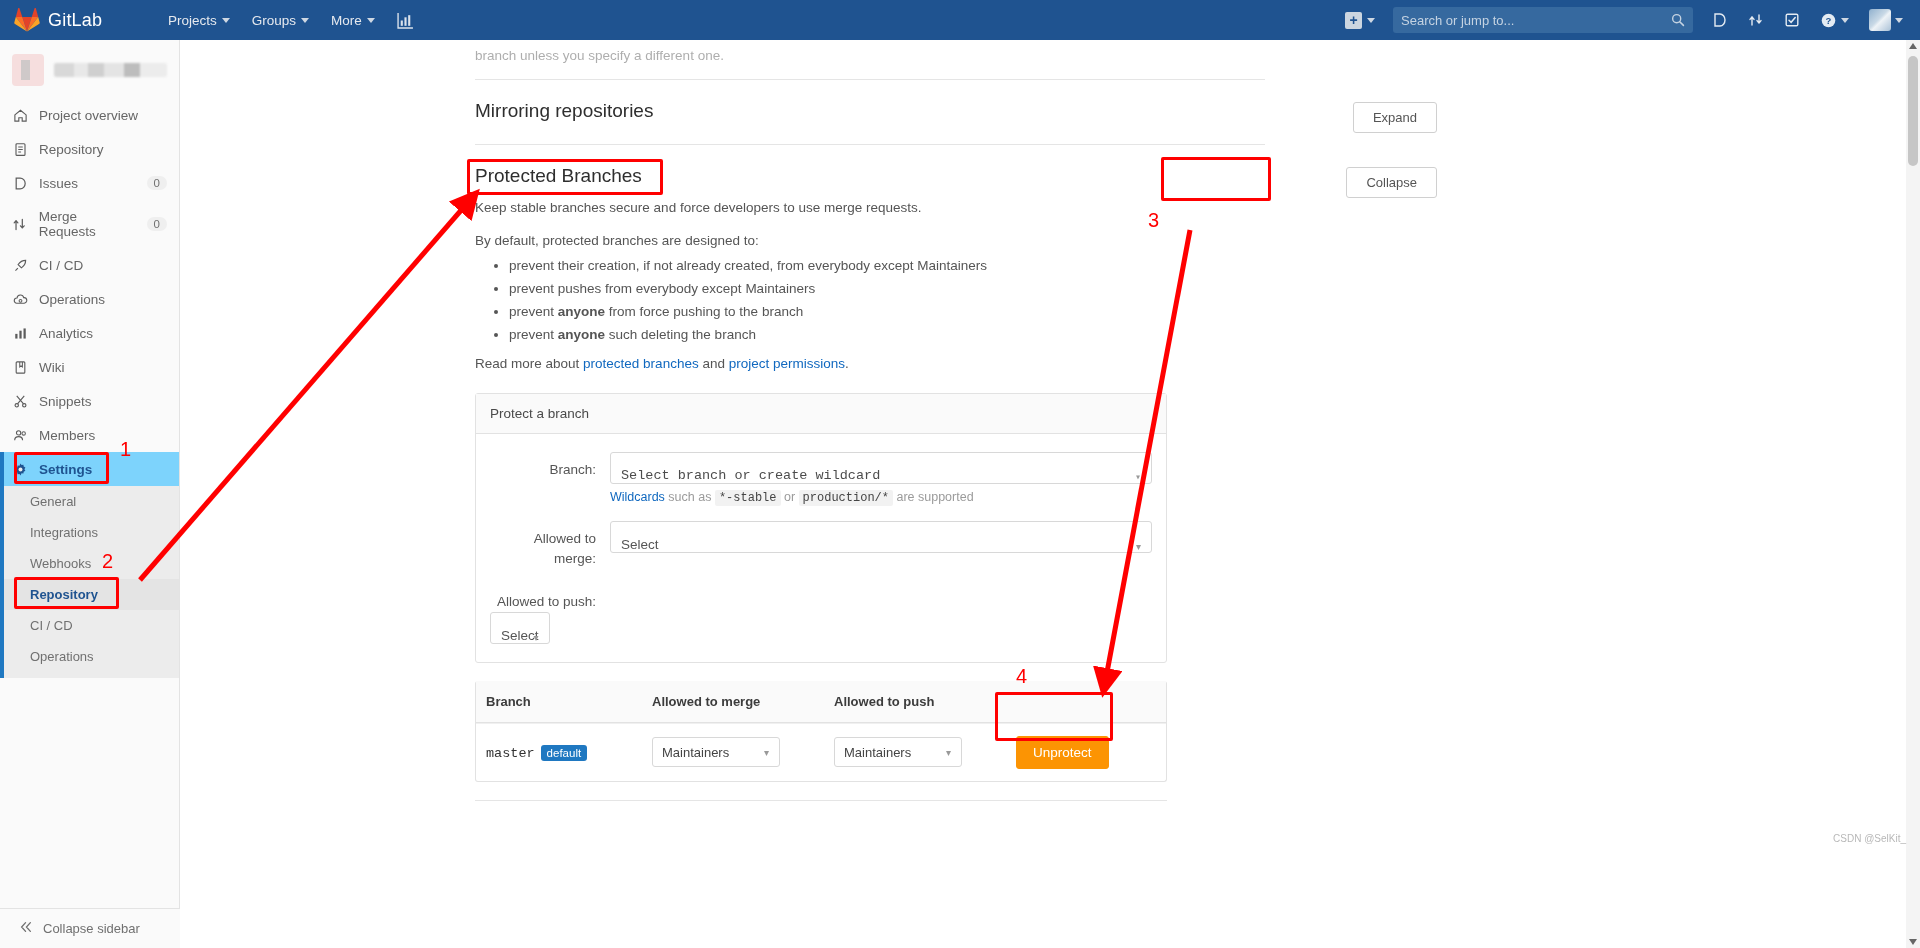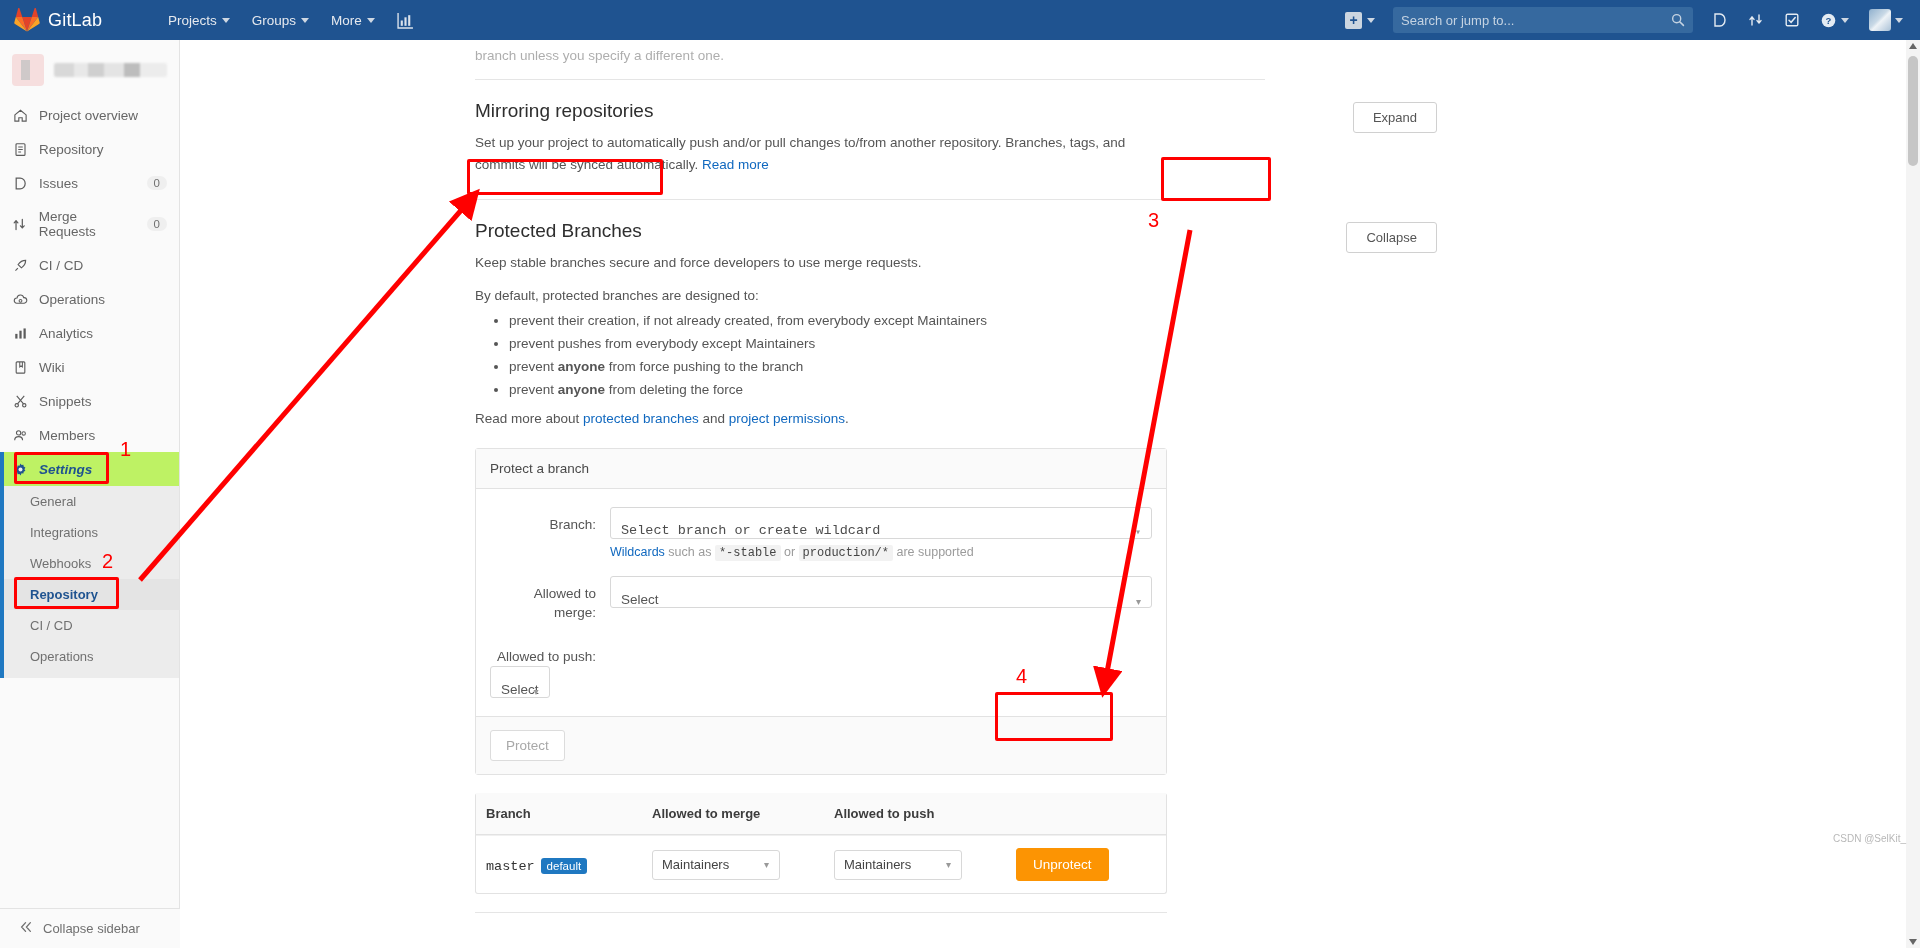--- a/index.html
+++ b/index.html
@@ -60,21 +60,21 @@
   .nav-list { list-style:none; }
   .nav-row {
     display:flex; align-items:center; gap:11px; padding:9px 12px; color:#666; font-size:13.5px;
     position:relative;
   }
   .nav-row .ico { width:16px;height:16px;display:flex;align-items:center;justify-content:center;color:#5c5c5c; }
   .nav-row .cnt {
     margin-left:auto; background:#efefef; color:#707070; font-size:11.5px;
     border-radius:8px; padding:1px 7px;
   }
-  .nav-row.active { background:#bef264; color:#1f5390; font-weight:600;font-style:italic; }
+  .nav-row.active { background:#7dd3fc; color:#1f5390; font-weight:600; }
   .nav-row.active::before{content:"";position:absolute;left:0;top:0;bottom:0;width:4px;background:#1f78c1;}
   .sub-list { background:#ececec; list-style:none; padding-bottom:6px; position:relative; }
   .sub-list::before{content:"";position:absolute;left:0;top:0;bottom:0;width:4px;background:#1f78c1;}
   .sub-row { padding:8px 12px 8px 30px; font-size:13px; color:#707070; }
   .sub-row.active { color:#1f5390; font-weight:600; background:#e4e4e4; }
   .collapse-bar {
     position:absolute;bottom:0;left:0;width:180px;height:40px;border-top:1px solid #e3e3e3;
     display:flex;align-items:center;gap:10px;padding-left:19px;color:#707070;font-size:13px;background:#fafafa;
   }
 
@@ -373,37 +373,34 @@
   </div>
 
   <div class="main">
     <div class="content">
 
       <div class="faded-line">branch unless you specify a different one.</div>
       <div class="hr"></div>
 
       <div class="sec">
         <div class="sec-title">Mirroring repositories</div>
-        <div class="sec-desc">
-          <span>Set up your project to automatically push and/or pull changes to/from another repository. Branches, tags, and commits will be synced automatically. </span><a class="lnk" href="#">Read more</a>
-        </div>
         <button class="btn-expand">Expand</button>
       </div>
 
       <div class="hr" style="margin:22px 0 20px 0;"></div>
 
       <div class="sec">
         <div class="sec-title" style="display:inline-block;">Protected Branches</div>
         <div class="sec-desc">Keep stable branches secure and force developers to use merge requests.</div>
         <div class="para">By default, protected branches are designed to:</div>
         <ul class="blist">
           <li><span>prevent their creation, if not already created, from everybody except Maintainers</span></li>
           <li><span>prevent pushes from everybody except Maintainers</span></li>
           <li><span>prevent </span><b>anyone</b><span> from force pushing to the branch</span></li>
-          <li><span>prevent </span><b>anyone</b><span> from deleting the force</span></li>
+          <li><span>prevent </span><b>anyone</b><span> such deleting the branch</span></li>
         </ul>
         <div class="readmore">
           <span>Read more about </span><a class="lnk" href="#">protected branches</a><span> and </span><a class="lnk" href="#">project permissions</a><span>.</span>
         </div>
         <button class="btn-expand" style="top:2px;">Collapse</button>
       </div>
 
       <div class="card">
         <div class="card-head">Protect a branch</div>
         <div class="card-body">
@@ -431,23 +428,20 @@
           <div class="frow" style="margin-bottom:4px;flex-direction:column;">
             <div class="flabel">Allowed to push:</div>
             <div class="fctrl">
               <div class="selectbox">
                 <span>Select</span>
                 <span class="sel-caret">▾</span>
               </div>
             </div>
           </div>
         </div>
-        <div class="card-foot">
-          <button class="btn-protect">Protect</button>
-        </div>
       </div>
 
       <div class="ptable">
         <div class="thead">
           <div class="c1">Branch</div>
           <div class="c2">Allowed to merge</div>
           <div class="c3">Allowed to push</div>
           <div class="c4"></div>
         </div>
         <div class="trow">

